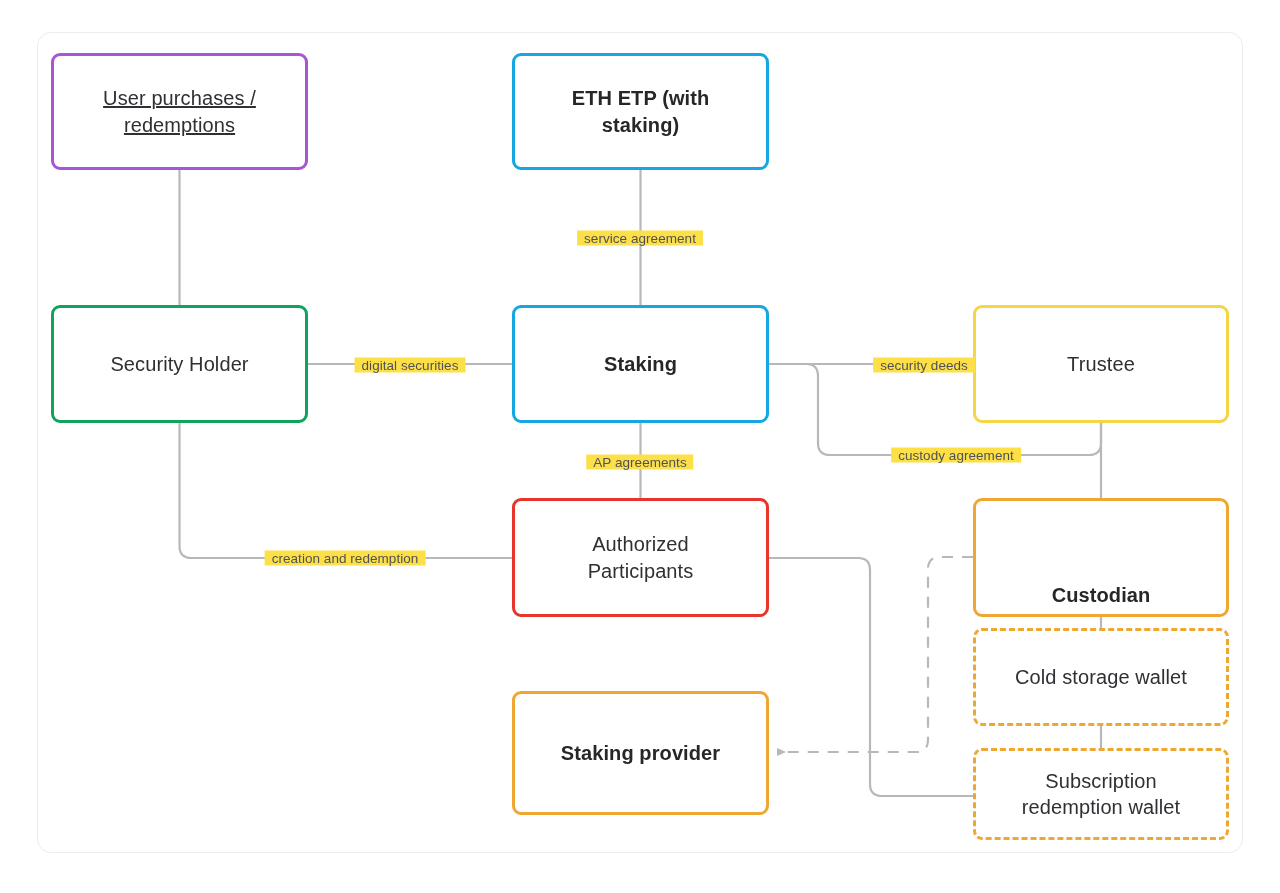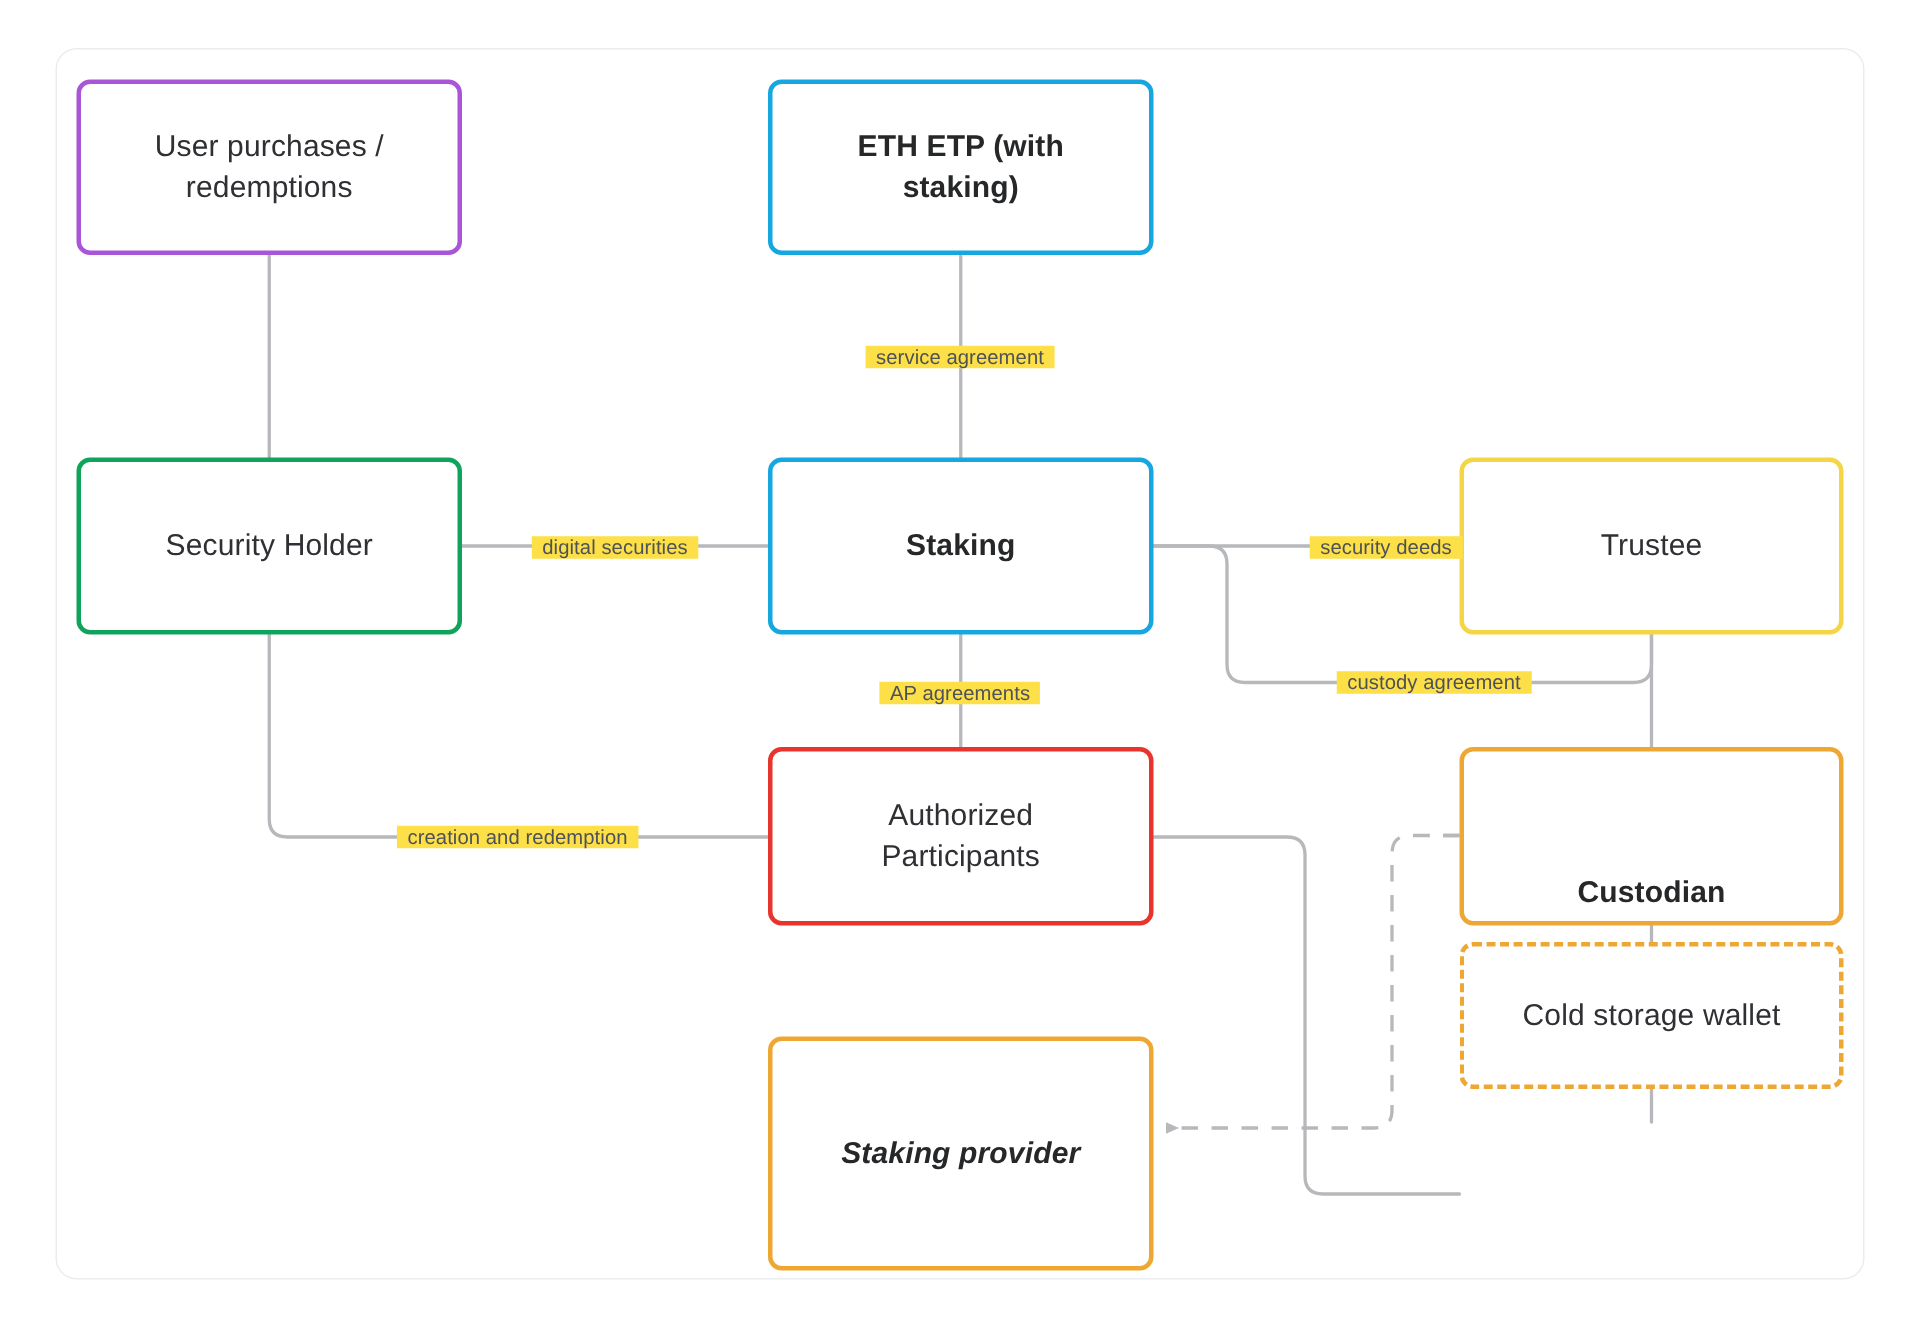--- a/index.html
+++ b/index.html
@@ -112,21 +112,21 @@
       <path d="M1101,726 L1101,748"></path>
 
       <path d="M973,796 L882,796 Q870,796 870,784 L870,570 Q870,558 858,558 L769,558"></path>
     </g>
 
     <path fill="none" stroke="#b6b8bb" stroke-width="2.2" stroke-linecap="butt" stroke-dasharray="11 9" marker-end="url(#arrowhead)" d="M973,557 L940,557 Q928,557 928,569 L928,740 Q928,752 916,752 L778,752"></path>
 
     <path fill="none" stroke="#b6b8bb" stroke-width="2.2" stroke-dasharray="11 9" d="M973,557 L952,557"></path>
   </svg>
 
-  <div class="node" style="left:51px; top:53px; width:257px; height:117px; border-color:#a855d8;">
+  <div class="node" style="left:51px; top:53px; width:257px; height:117px; border-color:#a855d8;text-decoration:underline;">
     <div>
       <span>User purchases /</span><br>
       <span>redemptions</span>
     </div>
   </div>
 
   <div class="node bold" style="left:512px; top:53px; width:257px; height:117px; border-color:#17a7e0;">
     <div>
       <span>ETH ETP (with</span><br>
       <span>staking)</span>
@@ -153,24 +153,30 @@
   </div>
 
   <div class="node bold" style="left:973px; top:498px; width:256px; height:119px; border-color:#efa733;align-items:flex-end;">
     <span>Custodian</span>
   </div>
 
   <div class="node dashed" style="left:973px; top:628px; width:256px; height:98px; border-color:#efa733;">
     <span>Cold storage wallet</span>
   </div>
 
-  <div class="node bold" style="left:512px; top:691px; width:257px; height:156px; border-color:#efa733;font-style:italic;">
+  <div class="node bold" style="left:512px; top:691px; width:257px; height:124px; border-color:#efa733;">
     <span>Staking provider</span>
   </div>
 
+  <div class="node dashed" style="left:973px; top:748px; width:256px; height:92px; border-color:#efa733;">
+    <div>
+      <span>Subscription</span><br>
+      <span>redemption wallet</span>
+    </div>
+  </div>
 
   <div class="edge-label" style="left:640px; top:238px;">service agreement</div>
   <div class="edge-label" style="left:410px; top:365px;">digital securities</div>
   <div class="edge-label" style="left:897px; top:365px;margin-left:27px;">security deeds</div>
   <div class="edge-label" style="left:640px; top:462px;">AP agreements</div>
   <div class="edge-label" style="left:956px; top:455px;">custody agreement</div>
   <div class="edge-label" style="left:345px; top:558px;">creation and redemption</div>
 
 </div>
 

